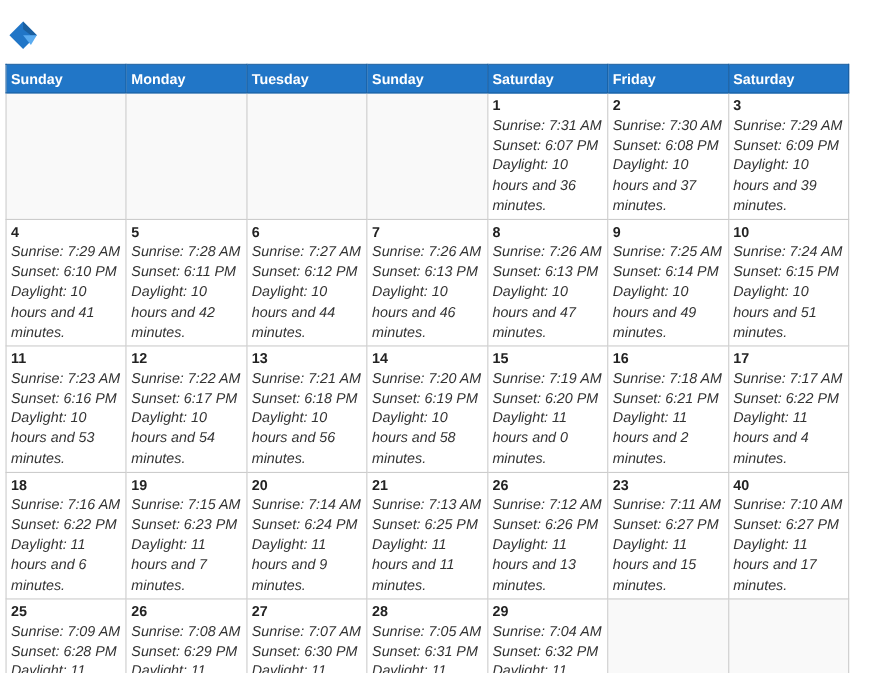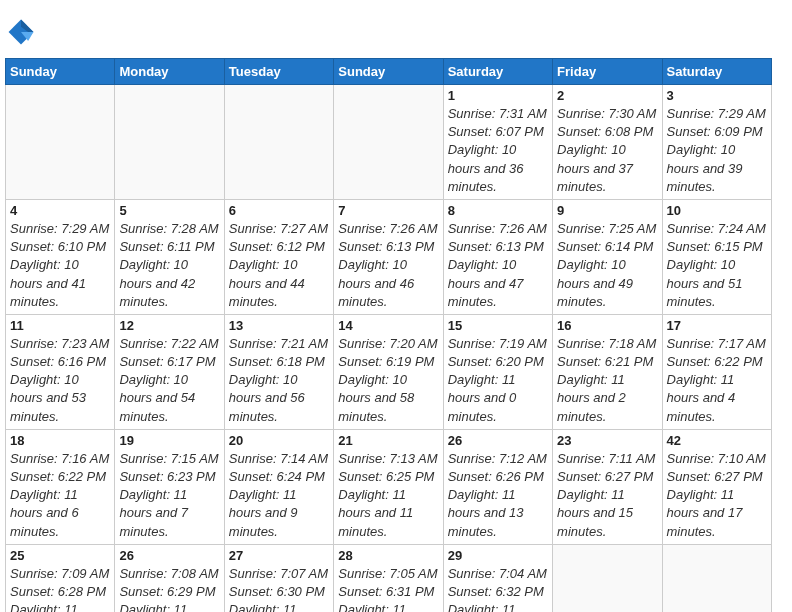--- a/index.html
+++ b/index.html
@@ -225,21 +225,21 @@
           </td>
           <td>
             <span class="day-number">26</span>
             <div class="day-info">Sunrise: 7:12 AM<br>Sunset: 6:26 PM<br>Daylight: 11 hours and 13 minutes.</div>
           </td>
           <td>
             <span class="day-number">23</span>
             <div class="day-info">Sunrise: 7:11 AM<br>Sunset: 6:27 PM<br>Daylight: 11 hours and 15 minutes.</div>
           </td>
           <td>
-            <span class="day-number">42</span>
+            <span class="day-number">40</span>
             <div class="day-info">Sunrise: 7:10 AM<br>Sunset: 6:27 PM<br>Daylight: 11 hours and 17 minutes.</div>
           </td>
         </tr>
         <tr>
           <td>
             <span class="day-number">25</span>
             <div class="day-info">Sunrise: 7:09 AM<br>Sunset: 6:28 PM<br>Daylight: 11 hours and 19 minutes.</div>
           </td>
           <td>
             <span class="day-number">26</span>

